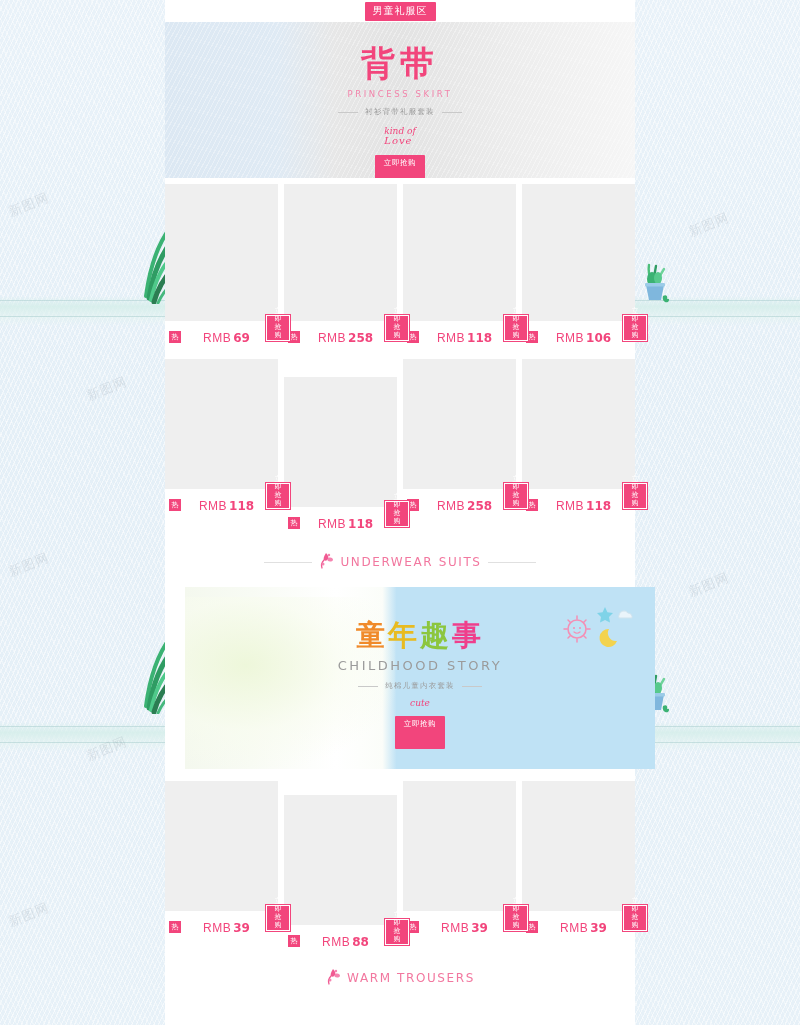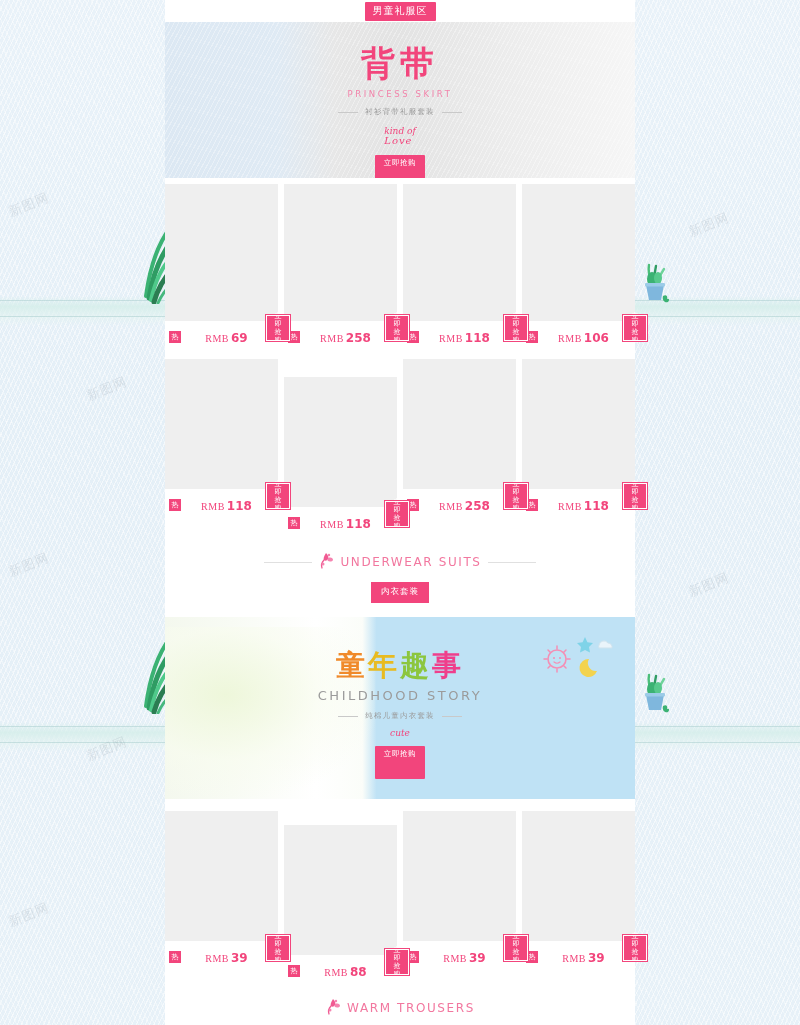--- a/index.html
+++ b/index.html
@@ -170,20 +170,21 @@
     border: none;
     cursor: pointer;
     font-family: "DejaVu Sans", sans-serif;
     border-radius: 1px;
   }
 
   
   .banner2 {
     height: 182px;
     background: linear-gradient(90deg,#f4f8ee 0%, #f8fbf4 14%, #ffffff 32%, #fbfdf9 42%, #bfe2f5 45%, #bfe2f5 100%);
+    margin-left: 20px;
   }
   .banner2 .glow {
     position: absolute;
     left: -20px; top: 10px;
     width: 230px; height: 170px;
     background: radial-gradient(ellipse at 35% 40%, rgba(236,246,214,0.85) 0%, rgba(248,252,238,0.6) 45%, rgba(255,255,255,0) 75%);
   }
   .b2-title {
     margin-top: 34px;
     font-size: 29px;
@@ -243,23 +244,23 @@
     flex: none;
   }
   .price {
     flex: 1;
     text-align: center;
     color: #f2457c;
     white-space: nowrap;
     margin-right: 6px;
   }
   .price .cur {
-    font-size: 10px;
+    font-size: 12px;
     letter-spacing: 0.5px;
-    font-family: Liberation Serif, serif;
+    font-family: Liberation Sans, sans-serif;
   }
   .price .amt {
     font-size: 12px;
     font-weight: bold;
     margin-left: 2px;
     font-family: "DejaVu Sans", sans-serif;
   }
   .buy-btn {
     position: absolute;
     right: -12px;
@@ -268,21 +269,21 @@
     height: 26px;
     background: #f2457c;
     border: 1.5px solid #fff;
     outline: 1px solid #f2457c;
     color: #fff;
     font-size: 7px;
     line-height: 1.15;
     display: flex;
     flex-direction: column;
     align-items: center;
-    justify-content: center;
+    justify-content: flex-end;
     cursor: pointer;
     font-family: "DejaVu Sans", sans-serif;
     z-index: 4;
   }
 
   
   .section-head {
     padding: 16px 0 0;
     text-align: right;
     background: #fff;
@@ -535,23 +536,20 @@
           <path d="M8 2 C10 4 11 6 10 8 C9 10 7 10 6 9 C5 8 6 5 8 2 Z" fill="#f05a92"></path>
           <path d="M10 7 C13 6 15 7 15 9 C14 11 11 11 9.5 9.5 Z" fill="#f584b0"></path>
           <path d="M6 9 C4 11 3 14 4 17" stroke="#f05a92" stroke-width="1.3" fill="none" stroke-linecap="round"></path>
           <circle cx="5" cy="13" r="1.5" fill="#f584b0"></circle>
           <circle cx="11" cy="4" r="1.2" fill="#f584b0"></circle>
         </svg>
       </span>
       <span class="sh-title">UNDERWEAR SUITS</span>
       <span class="ln"></span>
     </div>
-    <div class="sh-badge-row">
-      <span class="sh-badge">内衣套装</span>
-    </div>
   </div>
 
   <div class="banner banner2" style="margin-top:14px;">
     <div class="glow"></div>
     <div class="doodles">
       <svg width="80" height="46" viewBox="0 0 80 46">
 
         <g>
           <circle cx="20" cy="26" r="9" fill="none" stroke="#f48fb5" stroke-width="1.6"></circle>
           <circle cx="17" cy="25" r="1" fill="#f48fb5"></circle>

